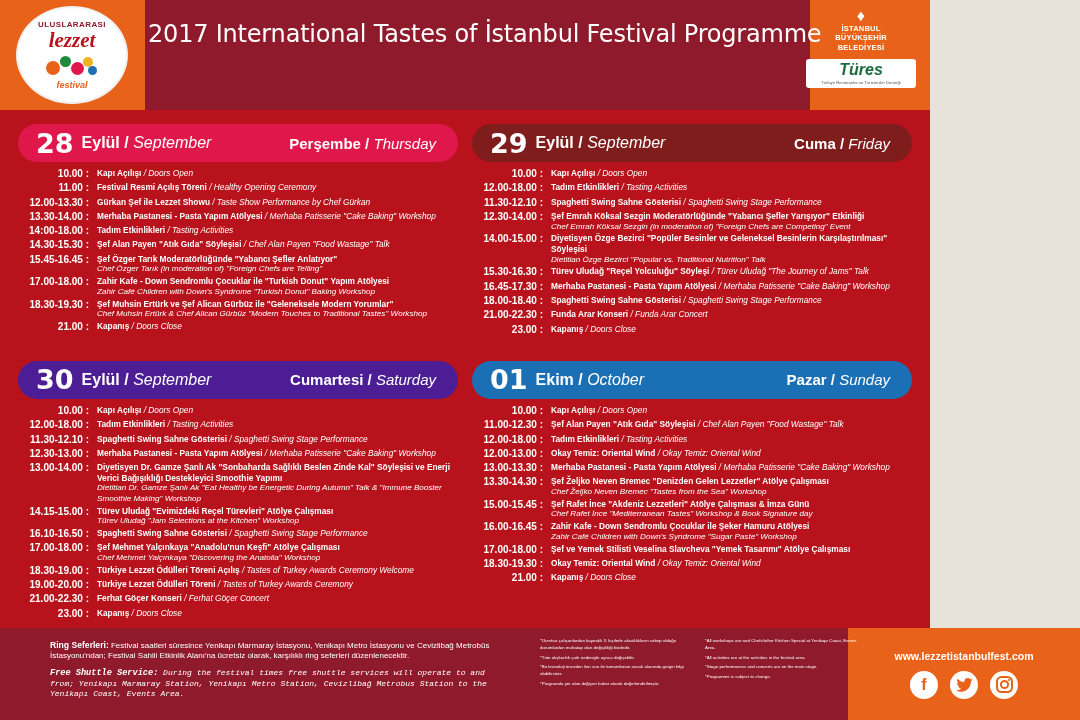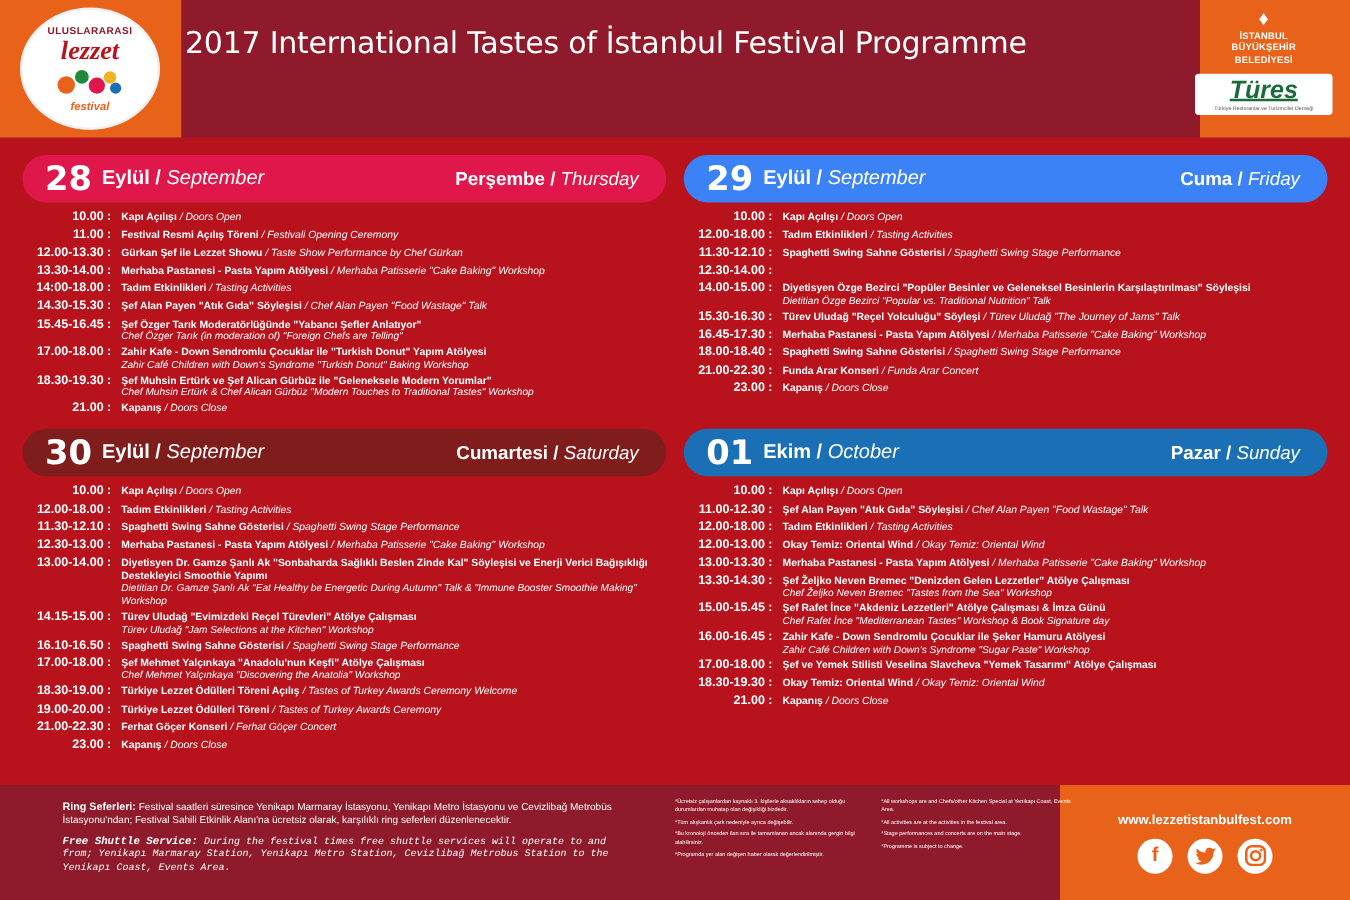--- a/index.html
+++ b/index.html
@@ -2,21 +2,21 @@
 <html><head>
 <meta charset="utf-8">
 <style>
   * { box-sizing: border-box; margin:0; padding:0; }
   body {
     width:1080px; height:720px;
     font-family:"Liberation Sans", sans-serif;
     background:#e8e3da;
     overflow:hidden;
   }
-  .page { position:relative; width:1080px; height:720px; background:#b8131c; }
+  .page { position:relative; width:930px; height:720px; background:#b8131c; }
 
   
   .header {
     position:relative;
     height:110px;
     background:#8e1a2b;
     display:flex;
     align-items:stretch;
   }
   .header-orange-left {
@@ -69,30 +69,30 @@
     font-family:"DejaVu Sans", sans-serif;
   }
   .header-logos {
     position:absolute; right:14px; top:8px; width:110px; text-align:center; z-index:6;
   }
   .ibb-logo { color:#fff; font-size:7.5px; line-height:1.25; font-weight:bold; letter-spacing:.2px; }
   .ibb-mark { font-size:16px; line-height:1; }
   .tures-box {
     margin-top:7px; background:#fff; border-radius:3px; padding:3px 5px;
   }
-  .tures-title { color:#1b6a3c; font-size:20px; font-weight:bold; font-style:italic; line-height:1;text-decoration:underline; }
+  .tures-title { color:#1b6a3c; font-size:16px; font-weight:bold; font-style:italic; line-height:1; }
   .tures-sub { color:#555; font-size:4.2px; line-height:1.2; margin-top:2px; }
 
   
   .content {
     position:relative;
     padding:14px 18px 0 18px;
     display:grid;
     grid-template-columns:1fr 1fr;
-    gap:8px 14px;
+    gap:23px 14px;
   }
   .day-card { }
   .day-head {
     border-radius:20px;
     height:38px;
     display:flex; align-items:center;
     padding:0 22px 0 18px;
     color:#fff;
   }
   .day-num {
@@ -202,21 +202,21 @@
           <span class="day-month"><span class="tr">Eylül</span> / <span class="en">September</span></span>
           <span class="day-dow"><span class="tr">Perşembe</span> / <span class="en">Thursday</span></span>
         </div>
         <div class="events">
           <div class="ev">
             <div class="ev-time">10.00 :</div>
             <div class="ev-body"><span class="ev-tr">Kapı Açılışı</span><span class="ev-en"> / Doors Open</span></div>
           </div>
           <div class="ev">
             <div class="ev-time">11.00 :</div>
-            <div class="ev-body"><span class="ev-tr">Festival Resmi Açılış Töreni</span><span class="ev-en"> / Festivali Opening Ceremony</span></div>
+            <div class="ev-body"><span class="ev-tr">Festival Resmi Açılış Töreni</span><span class="ev-en"> / Healthy Opening Ceremony</span></div>
           </div>
           <div class="ev">
             <div class="ev-time">12.00-13.30 :</div>
             <div class="ev-body"><span class="ev-tr">Gürkan Şef ile Lezzet Showu</span><span class="ev-en"> / Taste Show Performance by Chef Gürkan</span></div>
           </div>
           <div class="ev">
             <div class="ev-time">13.30-14.00 :</div>
             <div class="ev-body"><span class="ev-tr">Merhaba Pastanesi - Pasta Yapım Atölyesi</span><span class="ev-en"> / Merhaba Patisserie "Cake Baking" Workshop</span></div>
           </div>
           <div class="ev">
@@ -239,40 +239,41 @@
             <div class="ev-time">18.30-19.30 :</div>
             <div class="ev-body"><span class="ev-tr">Şef Muhsin Ertürk ve Şef Alican Gürbüz ile "Geleneksele Modern Yorumlar"</span><span class="ev-sub">Chef Muhsin Ertürk &amp; Chef Alican Gürbüz "Modern Touches to Traditional Tastes" Workshop</span></div>
           </div>
           <div class="ev">
             <div class="ev-time">21.00 :</div>
             <div class="ev-body"><span class="ev-tr">Kapanış</span><span class="ev-en"> / Doors Close</span></div>
           </div>
         </div>
       </div>
       <div class="day-card">
-        <div class="day-head" style="background: #3b82f6;">
+        <div class="day-head" style="background: #7f1d1d;">
           <span class="day-num">29</span>
           <span class="day-month"><span class="tr">Eylül</span> / <span class="en">September</span></span>
           <span class="day-dow"><span class="tr">Cuma</span> / <span class="en">Friday</span></span>
         </div>
         <div class="events">
           <div class="ev">
             <div class="ev-time">10.00 :</div>
             <div class="ev-body"><span class="ev-tr">Kapı Açılışı</span><span class="ev-en"> / Doors Open</span></div>
           </div>
           <div class="ev">
             <div class="ev-time">12.00-18.00 :</div>
             <div class="ev-body"><span class="ev-tr">Tadım Etkinlikleri</span><span class="ev-en"> / Tasting Activities</span></div>
           </div>
           <div class="ev">
             <div class="ev-time">11.30-12.10 :</div>
             <div class="ev-body"><span class="ev-tr">Spaghetti Swing Sahne Gösterisi</span><span class="ev-en"> / Spaghetti Swing Stage Performance</span></div>
           </div>
           <div class="ev">
             <div class="ev-time">12.30-14.00 :</div>
+            <div class="ev-body"><span class="ev-tr">Şef Emrah Köksal Sezgin Moderatörlüğünde "Yabancı Şefler Yarışıyor" Etkinliği</span><span class="ev-sub">Chef Emrah Köksal Sezgin (in moderation of) "Foreign Chefs are Competing" Event</span></div>
           </div>
           <div class="ev">
             <div class="ev-time">14.00-15.00 :</div>
             <div class="ev-body"><span class="ev-tr">Diyetisyen Özge Bezirci "Popüler Besinler ve Geleneksel Besinlerin Karşılaştırılması" Söyleşisi</span><span class="ev-sub">Dietitian Özge Bezirci "Popular vs. Traditional Nutrition" Talk</span></div>
           </div>
           <div class="ev">
             <div class="ev-time">15.30-16.30 :</div>
             <div class="ev-body"><span class="ev-tr">Türev Uludağ "Reçel Yolculuğu" Söyleşi</span><span class="ev-en"> / Türev Uludağ "The Journey of Jams" Talk</span></div>
           </div>
           <div class="ev">
@@ -287,21 +288,21 @@
             <div class="ev-time">21.00-22.30 :</div>
             <div class="ev-body"><span class="ev-tr">Funda Arar Konseri</span><span class="ev-en"> / Funda Arar Concert</span></div>
           </div>
           <div class="ev">
             <div class="ev-time">23.00 :</div>
             <div class="ev-body"><span class="ev-tr">Kapanış</span><span class="ev-en"> / Doors Close</span></div>
           </div>
         </div>
       </div>
       <div class="day-card">
-        <div class="day-head" style="background: #7f1d1d;">
+        <div class="day-head" style="background: #4c1d95;">
           <span class="day-num">30</span>
           <span class="day-month"><span class="tr">Eylül</span> / <span class="en">September</span></span>
           <span class="day-dow"><span class="tr">Cumartesi</span> / <span class="en">Saturday</span></span>
         </div>
         <div class="events">
           <div class="ev">
             <div class="ev-time">10.00 :</div>
             <div class="ev-body"><span class="ev-tr">Kapı Açılışı</span><span class="ev-en"> / Doors Open</span></div>
           </div>
           <div class="ev">

